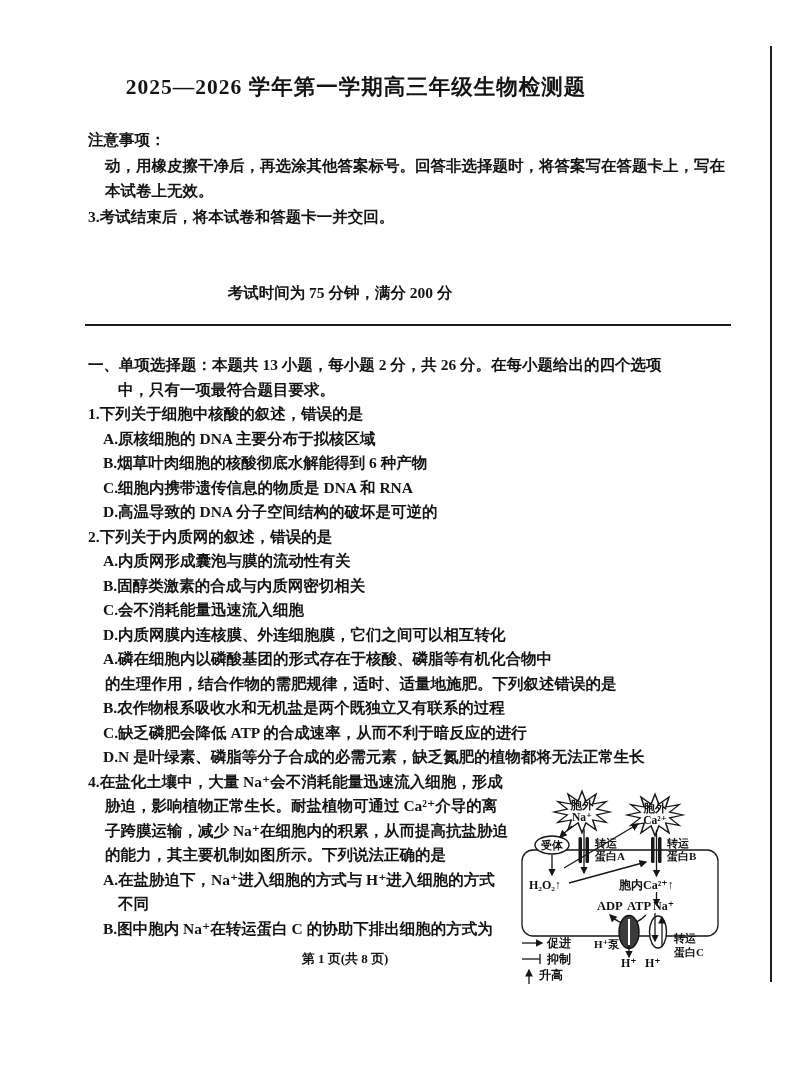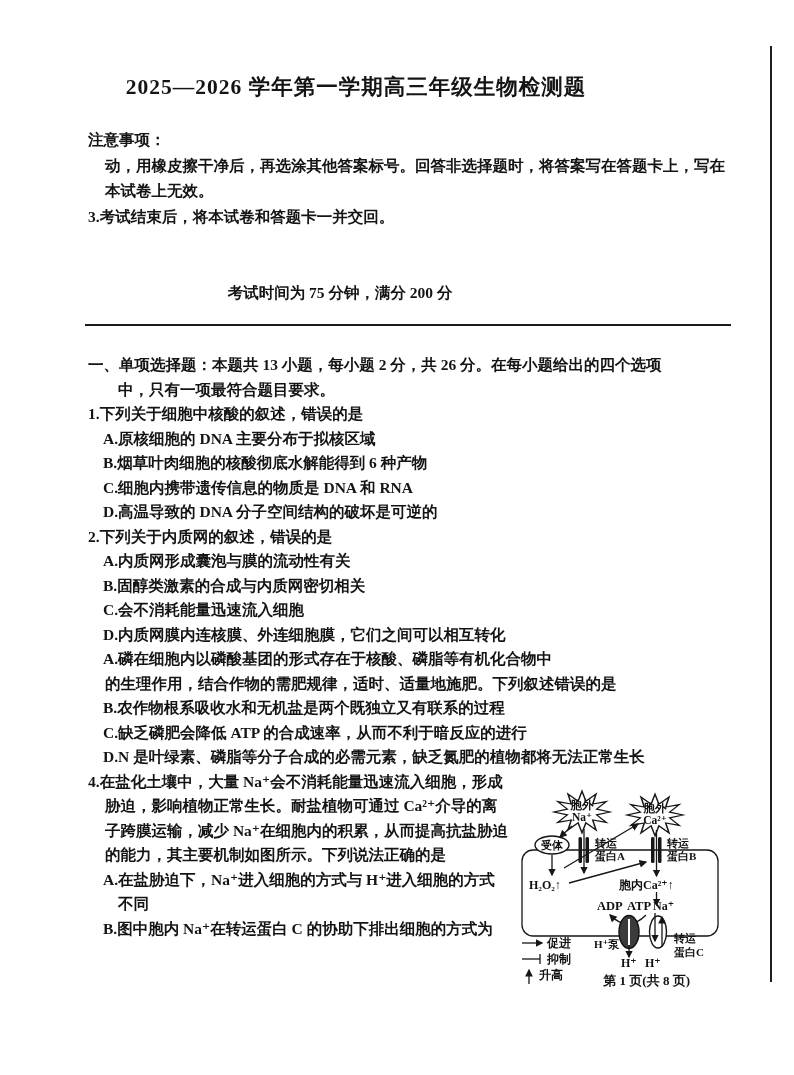--- a/index.html
+++ b/index.html
@@ -18,21 +18,21 @@
   .ind30{margin-left:30px;}
   .opt{margin-left:15px;}
   .bold{font-weight:700;}
   .examtime{
     position:absolute;left:88px;top:283px;width:504px;text-align:center;
     font-size:15.5px;font-weight:600;white-space:nowrap;
   }
   .divider{position:absolute;left:85px;top:324px;width:646px;height:2px;background:#1a1a1a;}
   .main{position:absolute;left:88px;top:345px;font-size:15.5px;line-height:24.5px;font-weight:600;margin-top:8px;}
   .footer{
-    position:absolute;left:0;top:972px;width:690px;text-align:right;
+    position:absolute;left:0;top:950px;width:690px;text-align:center;
     font-size:13px;font-weight:600;
   }
   .scanline{position:absolute;left:770px;top:46px;width:2px;height:936px;background:#1f1f1f;}
   .diagram{position:absolute;left:512px;top:788px;width:235px;height:215px;}
   .diagram svg{display:block;}
   .diagram text{
     font-family:"Liberation Serif","DejaVu Serif",serif;
     font-weight:700;fill:#111;
   }
   .dline{stroke:#161616;stroke-width:1.3;fill:none;}

